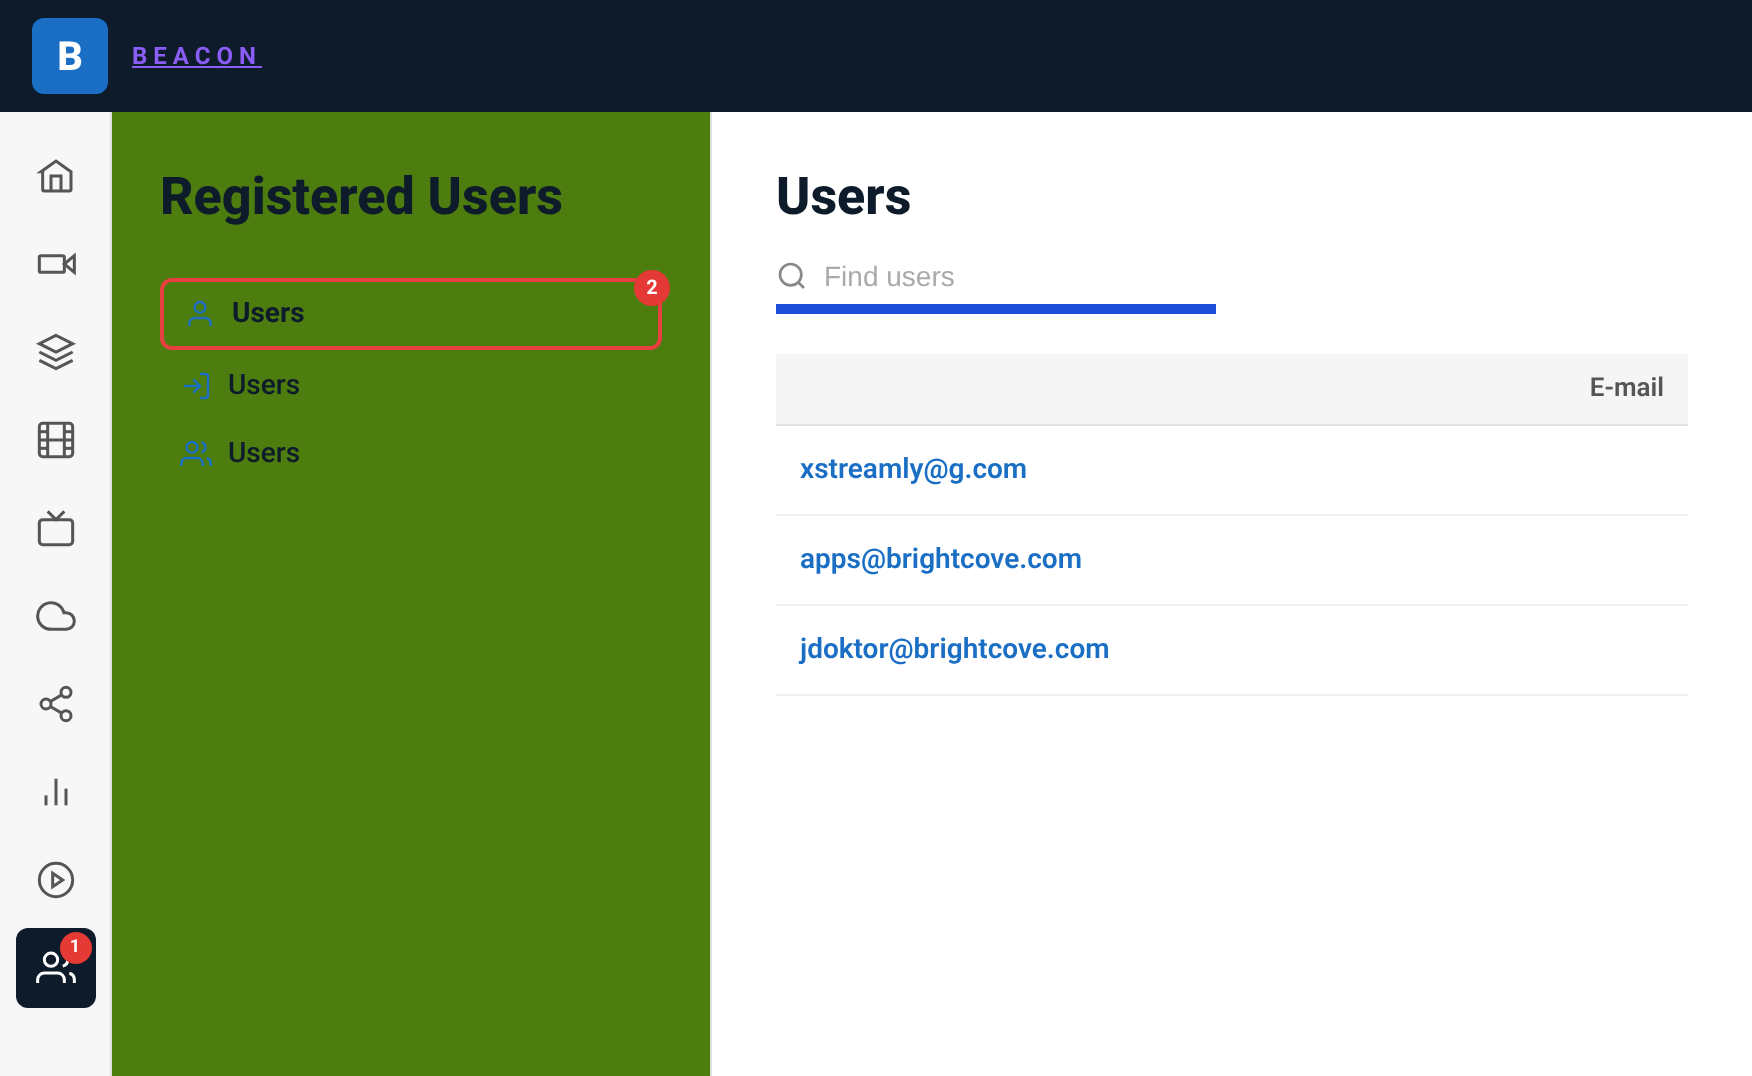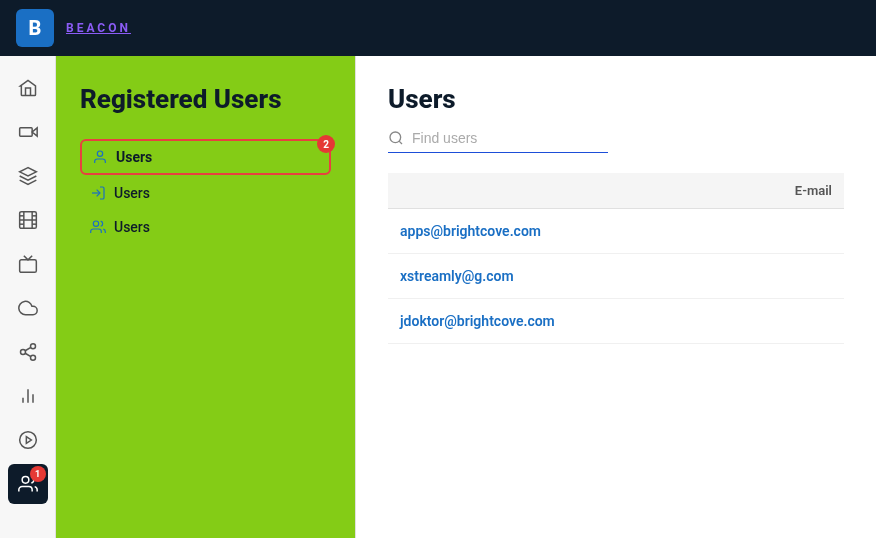--- a/index.html
+++ b/index.html
@@ -89,21 +89,21 @@
       width: 20px;
       height: 20px;
       stroke: currentColor;
       fill: none;
       stroke-width: 1.8;
     }
 
     
     .content-sidebar {
       width: 300px;
-      background: #84cc16;
+      background: #4d7c0f;
       border-right: 1px solid #e0e0e0;
       padding: 28px 24px;
       overflow-y: auto;
     }
     .content-sidebar-title {
       font-size: 26px;
       font-weight: 800;
       color: #0d1b2a;
       line-height: 1.2;
       margin-bottom: 24px;
@@ -163,21 +163,21 @@
     .main-content-title {
       font-size: 26px;
       font-weight: 800;
       color: #0d1b2a;
       margin-bottom: 16px;
     }
     .search-container {
       display: flex;
       align-items: flex-end;
       gap: 8px;
-      border-bottom: 1px solid #1d4ed8;
+      border-bottom: 5px solid #1d4ed8;
       padding-bottom: 6px;
       width: 220px;
       margin-bottom: 20px;
     }
     .search-container svg {
       width: 16px;
       height: 16px;
       stroke: #888;
       fill: none;
       stroke-width: 2;
@@ -349,24 +349,24 @@
     </div>
 
     <table class="users-table">
       <thead>
         <tr>
           <th>E-mail</th>
         </tr>
       </thead>
       <tbody id="users-tbody">
       <tr>
-            <td>apps@brightcove.com</td>
+            <td>xstreamly@g.com</td>
           </tr>
           <tr>
-            <td>xstreamly@g.com</td>
+            <td>apps@brightcove.com</td>
           </tr>
           <tr>
             <td>jdoktor@brightcove.com</td>
           </tr>
         </tbody>
     </table>
   </div>
 
 </div>
 

